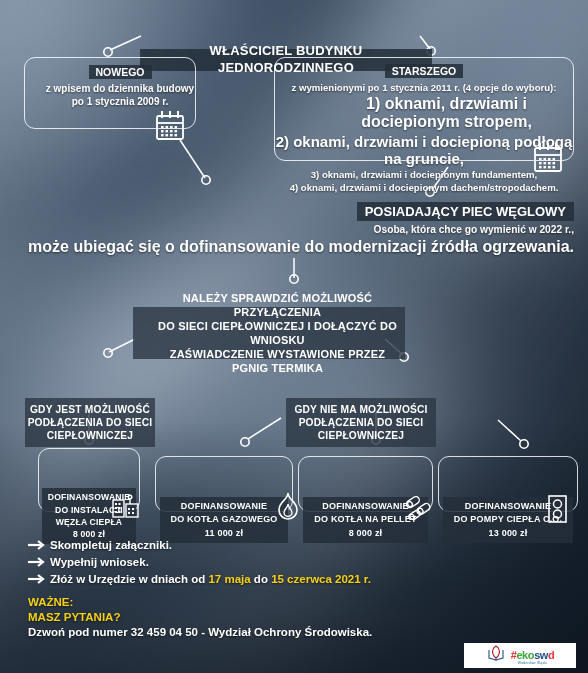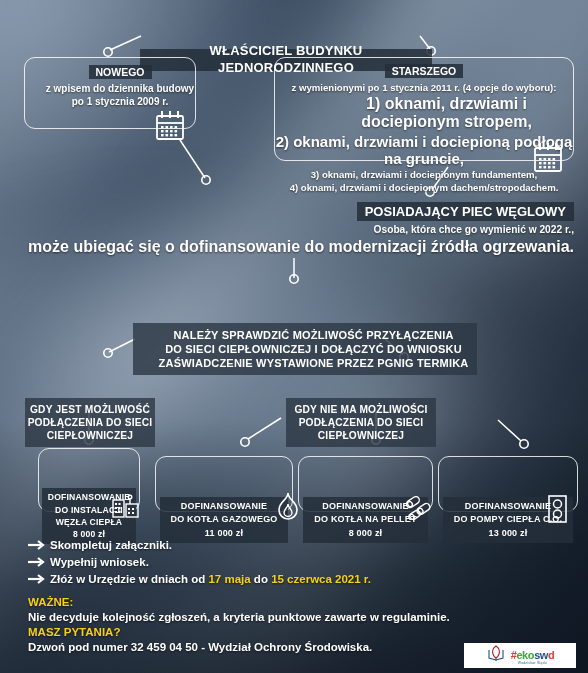--- a/index.html
+++ b/index.html
@@ -245,21 +245,21 @@
       </g>
     </svg>
   </div>
 
   <div class="abs" style="left:14px; top:190px; width:560px; text-align:right;margin-top:12px;">
     <div class="sub-head" style="font-size:13px; padding:2px 8px;">POSIADAJĄCY PIEC WĘGLOWY</div>
     <div class="plain" style="font-size:10.2px; margin-top:3px;">Osoba, która chce go wymienić w 2022 r.,</div>
     <div class="plain" style="font-size:16px; margin-top:3px;">może ubiegać się o dofinansowanie do modernizacji źródła ogrzewania.</div>
   </div>
 
-  <div class="abs chip chip-soft" style="left:133px; top:287px; width:344px; height:52px; font-size:11px;padding-left:17px;">
+  <div class="abs chip chip-soft" style="left:133px; top:271px; width:272px; height:52px; font-size:11px;padding-left:17px;">
     <span>NALEŻY SPRAWDZIĆ MOŻLIWOŚĆ PRZYŁĄCZENIA</span>
     <span>DO SIECI CIEPŁOWNICZEJ I DOŁĄCZYĆ DO WNIOSKU</span>
     <span>ZAŚWIADCZENIE WYSTAWIONE PRZEZ PGNIG TERMIKA</span>
   </div>
 
   <div class="abs chip chip-soft" style="left:25px; top:362px; width:130px; height:49px; font-size:10.2px;">
     <span>GDY JEST MOŻLIWOŚĆ</span>
     <span>PODŁĄCZENIA DO SIECI</span>
     <span>CIEPŁOWNICZEJ</span>
   </div>
@@ -380,21 +380,20 @@
           <line x1="0" y1="6" x2="13" y2="6" stroke="#fff" stroke-width="2.2"></line>
           <polyline points="10,2 15,6 10,10" fill="none" stroke="#fff" stroke-width="2.2"></polyline>
         </svg>
       </span>
       <span class="step-txt"><span>Złóż w Urzędzie w dniach od </span><span class="hl">17 maja</span><span> do </span><span class="hl">15 czerwca 2021 r.</span></span>
     </div>
   </div>
 
   <div class="note" style="left:28px; top:596px; width:460px;">
     <div class="yellow">WAŻNE:</div>
-    <div>Nie decyduje kolejność zgłoszeń, a kryteria punktowe zawarte w regulaminie.</div>
     <div class="yellow">MASZ PYTANIA?</div>
     <div>Dzwoń pod numer 32 459 04 50 - Wydział Ochrony Środowiska.</div>
   </div>
 
   <div class="logo-box" style="left:464px; top:643px; width:112px; height:25px;">
     <span>
       <svg width="20" height="20" viewBox="0 0 20 20">
         <path d="M10 2 C7 4 6 7 7 10 C8 13 10 14 10 14 C10 14 12 13 13 10 C14 7 13 4 10 2 Z" fill="none" stroke="#b3232c" stroke-width="1.1"></path>
         <path d="M3 6 L3 14 L10 16 L17 14 L17 6" fill="none" stroke="#1f4e8c" stroke-width="1.1"></path>
         <line x1="10" y1="14" x2="10" y2="17" stroke="#1f4e8c" stroke-width="1"></line>

